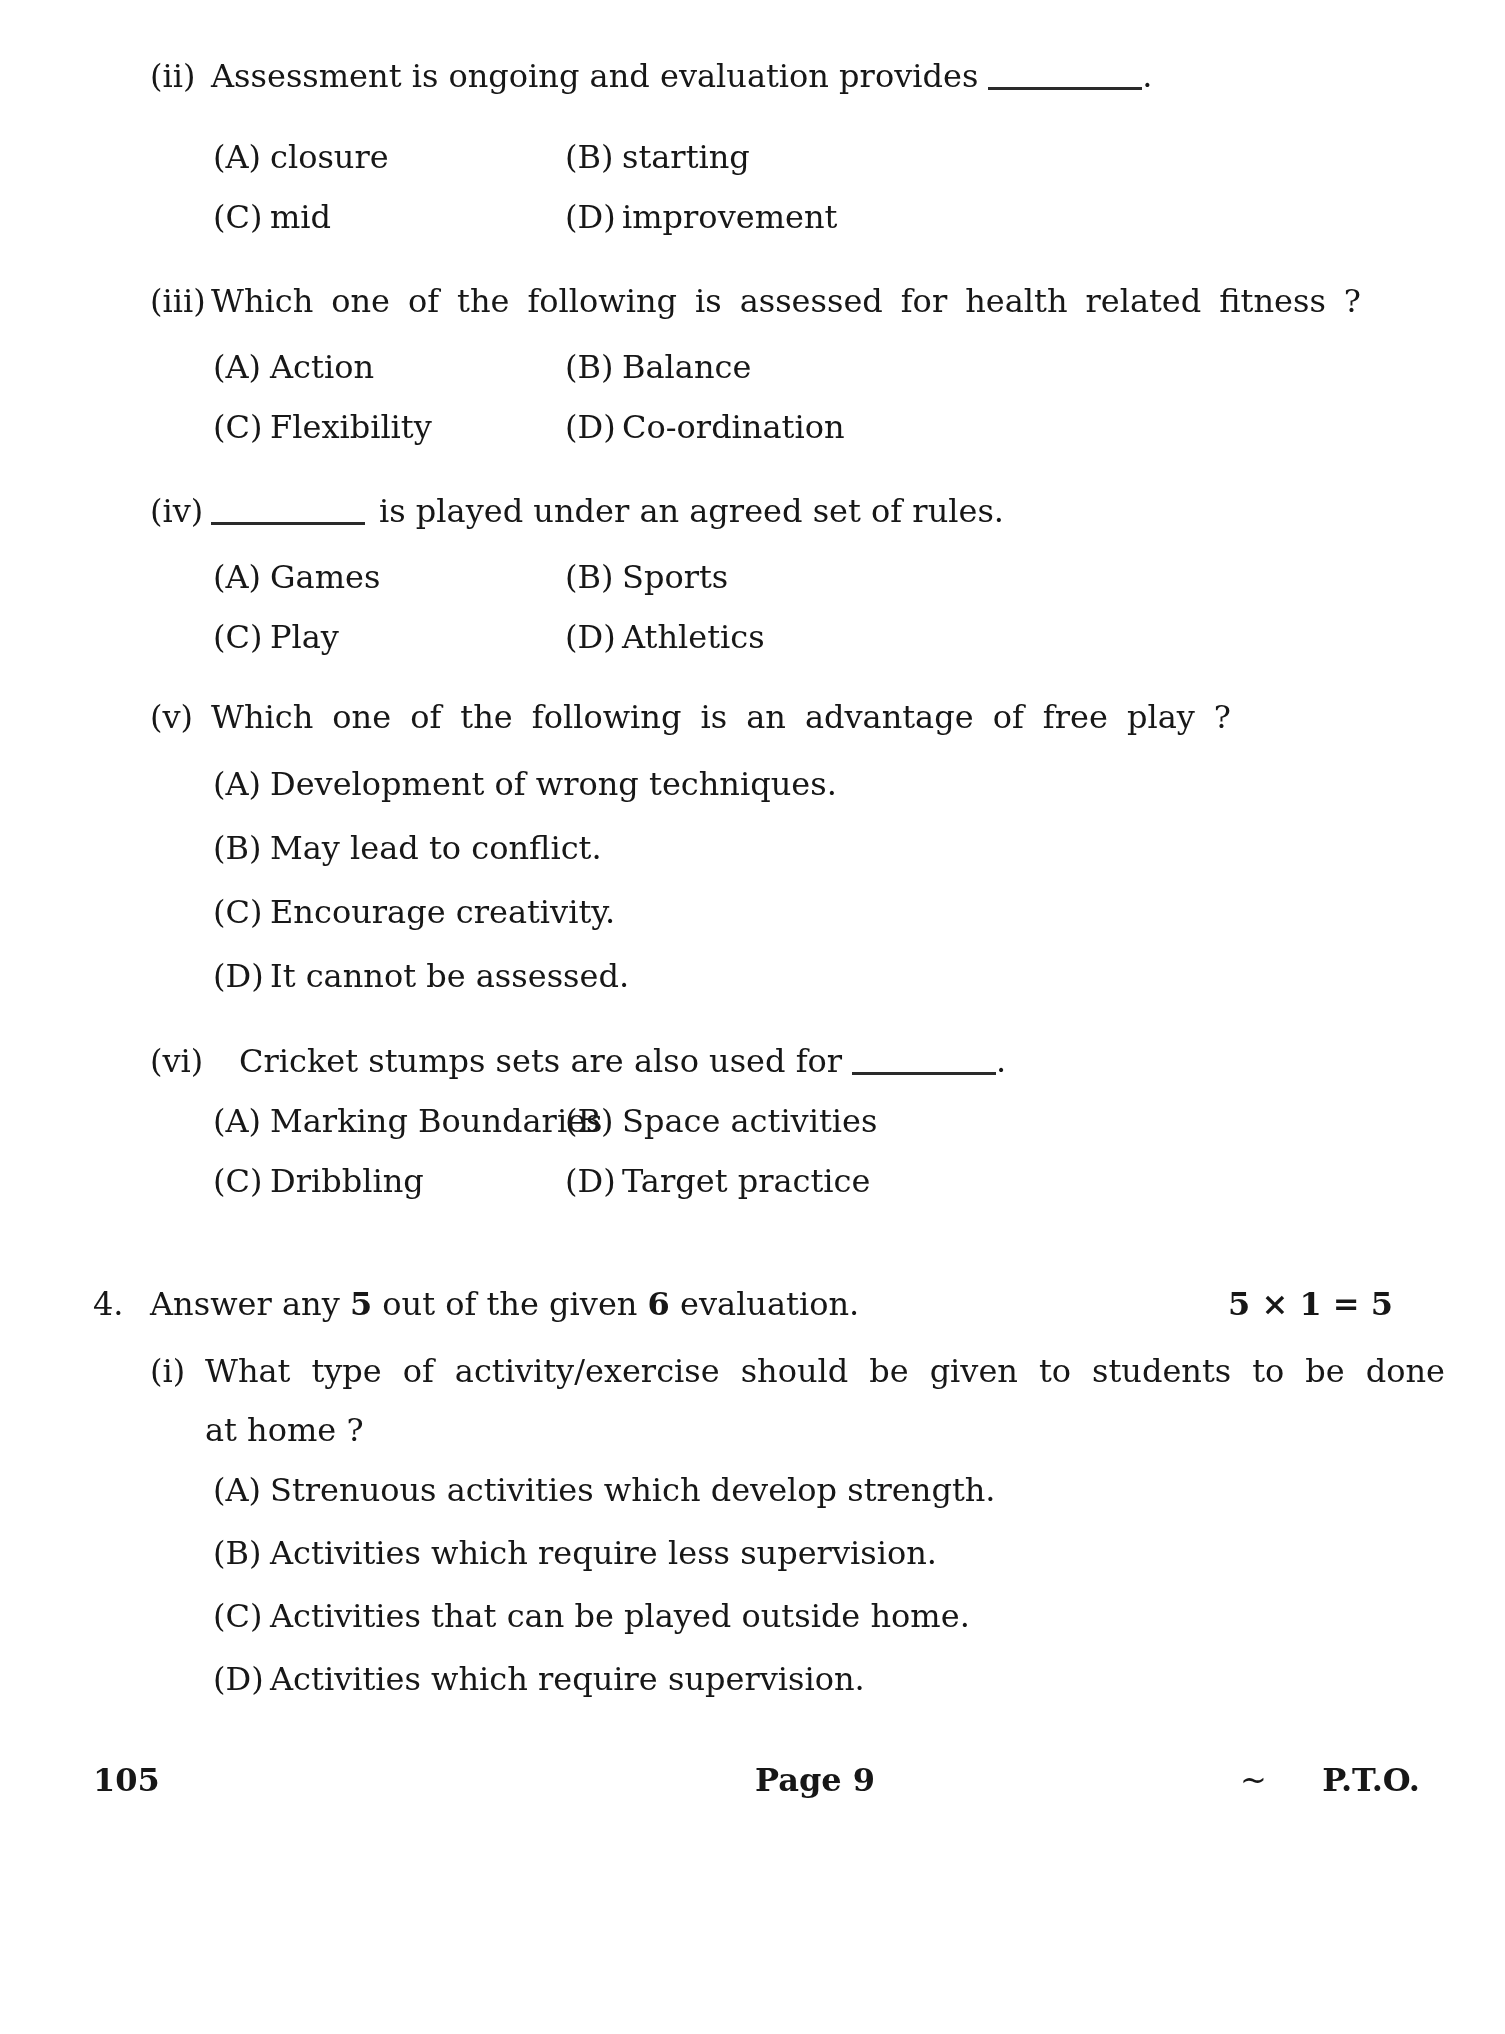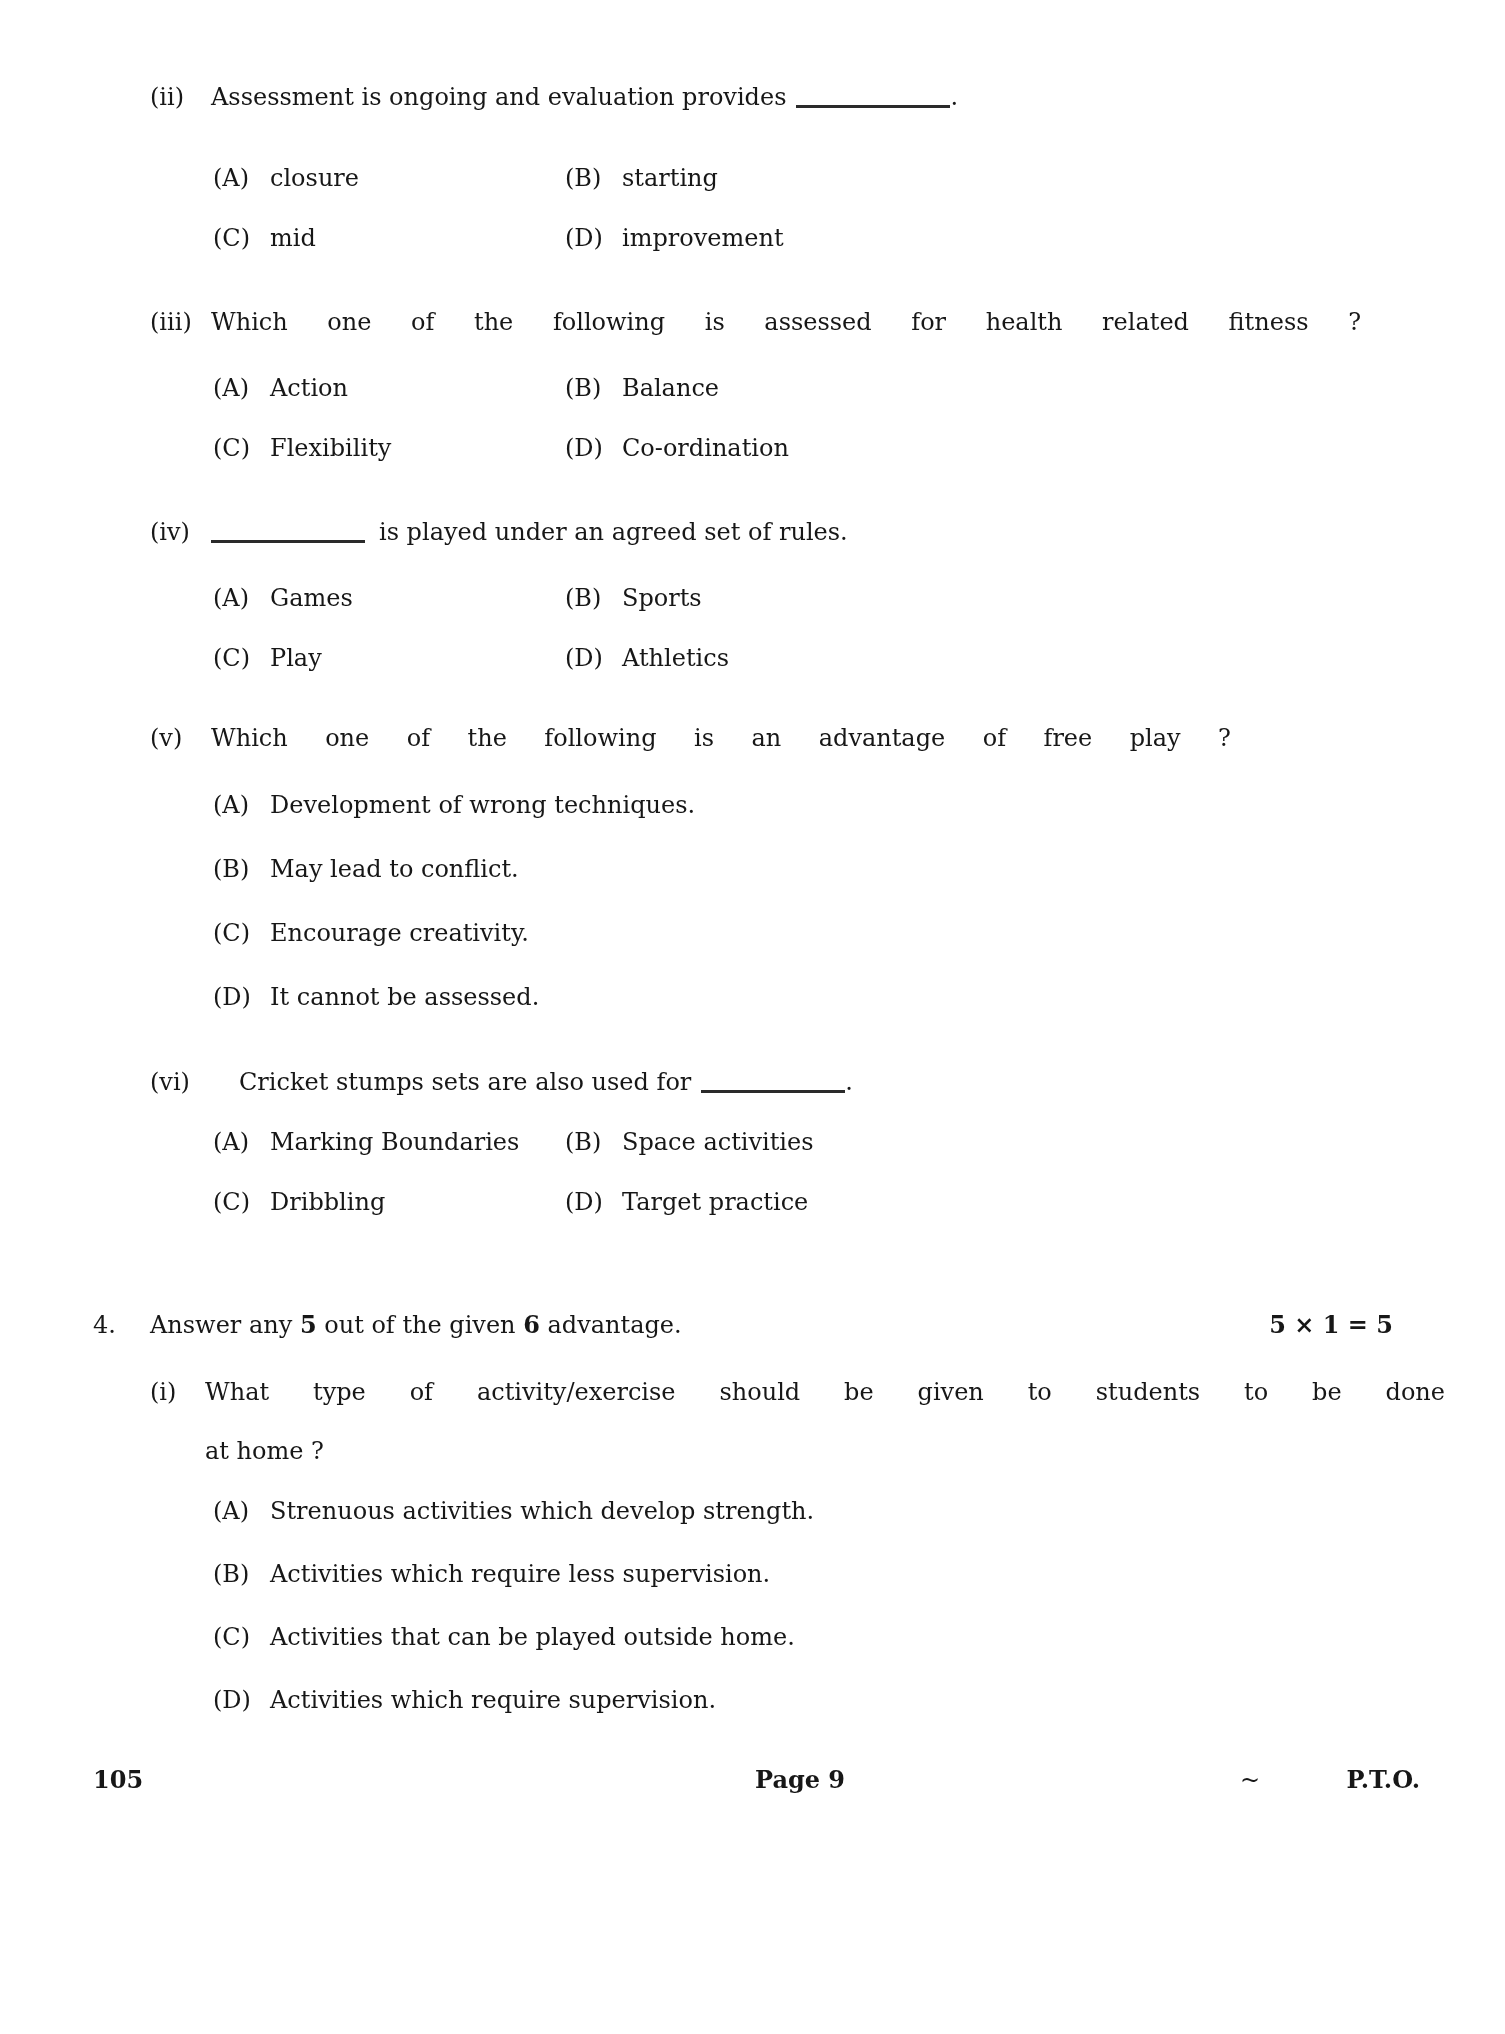--- a/index.html
+++ b/index.html
@@ -1,23 +1,23 @@
 <!DOCTYPE html>
 <html><head>
 <meta charset="utf-8">
 <style>
   html,body{margin:0;padding:0;background:#ffffff;}
   .page{
     position:relative;
     width:1445px;height:2034px;
     background:#ffffff;color:#171717;
     font-family:"DejaVu Serif",serif;
-    font-size:24px;
+    font-size:32px;
     box-sizing:border-box;
-    padding-top:80px;
+    padding-top:59px;
     overflow:hidden;
   }
   .qrow{display:flex;line-height:34px;padding-left:150px;}
   .qnum{width:61px;flex:none;}
   .qtext{flex:1 1 auto;}
   .just{text-align:justify;text-align-last:justify;}
   .opts2{
     display:grid;grid-template-columns:352px auto;
     justify-content:start;row-gap:26px;
     margin-left:213px;line-height:34px;
@@ -167,21 +167,21 @@
       <div class="opt">
           <span class="olabel">(D)</span>
           <span class="otext">Target practice</span>
         </div>
     </div>
   </section>
 
   <section>
     <div class="q4head" style="margin-top:89px;">
       <span class="q4num">4.</span>
-      <span><span>Answer any </span><b class="inln">5</b><span> out of the given </span><b class="inln">6</b><span> advantage.</span></span>
+      <span><span>Answer any </span><b class="inln">5</b><span> out of the given </span><b class="inln">6</b><span> evaluation.</span></span>
       <span class="marks">5 × 1 = 5</span>
     </div>
 
     <div class="qrow" style="margin-top:33px;">
       <span class="qnum" style="width:55px;">(i)</span>
       <div class="qtext">
         <div class="just" style="width:1240px;">What type of activity/exercise should be given to students to be done</div>
         <div style="margin-top:25px;">at home ?</div>
       </div>
     </div>

